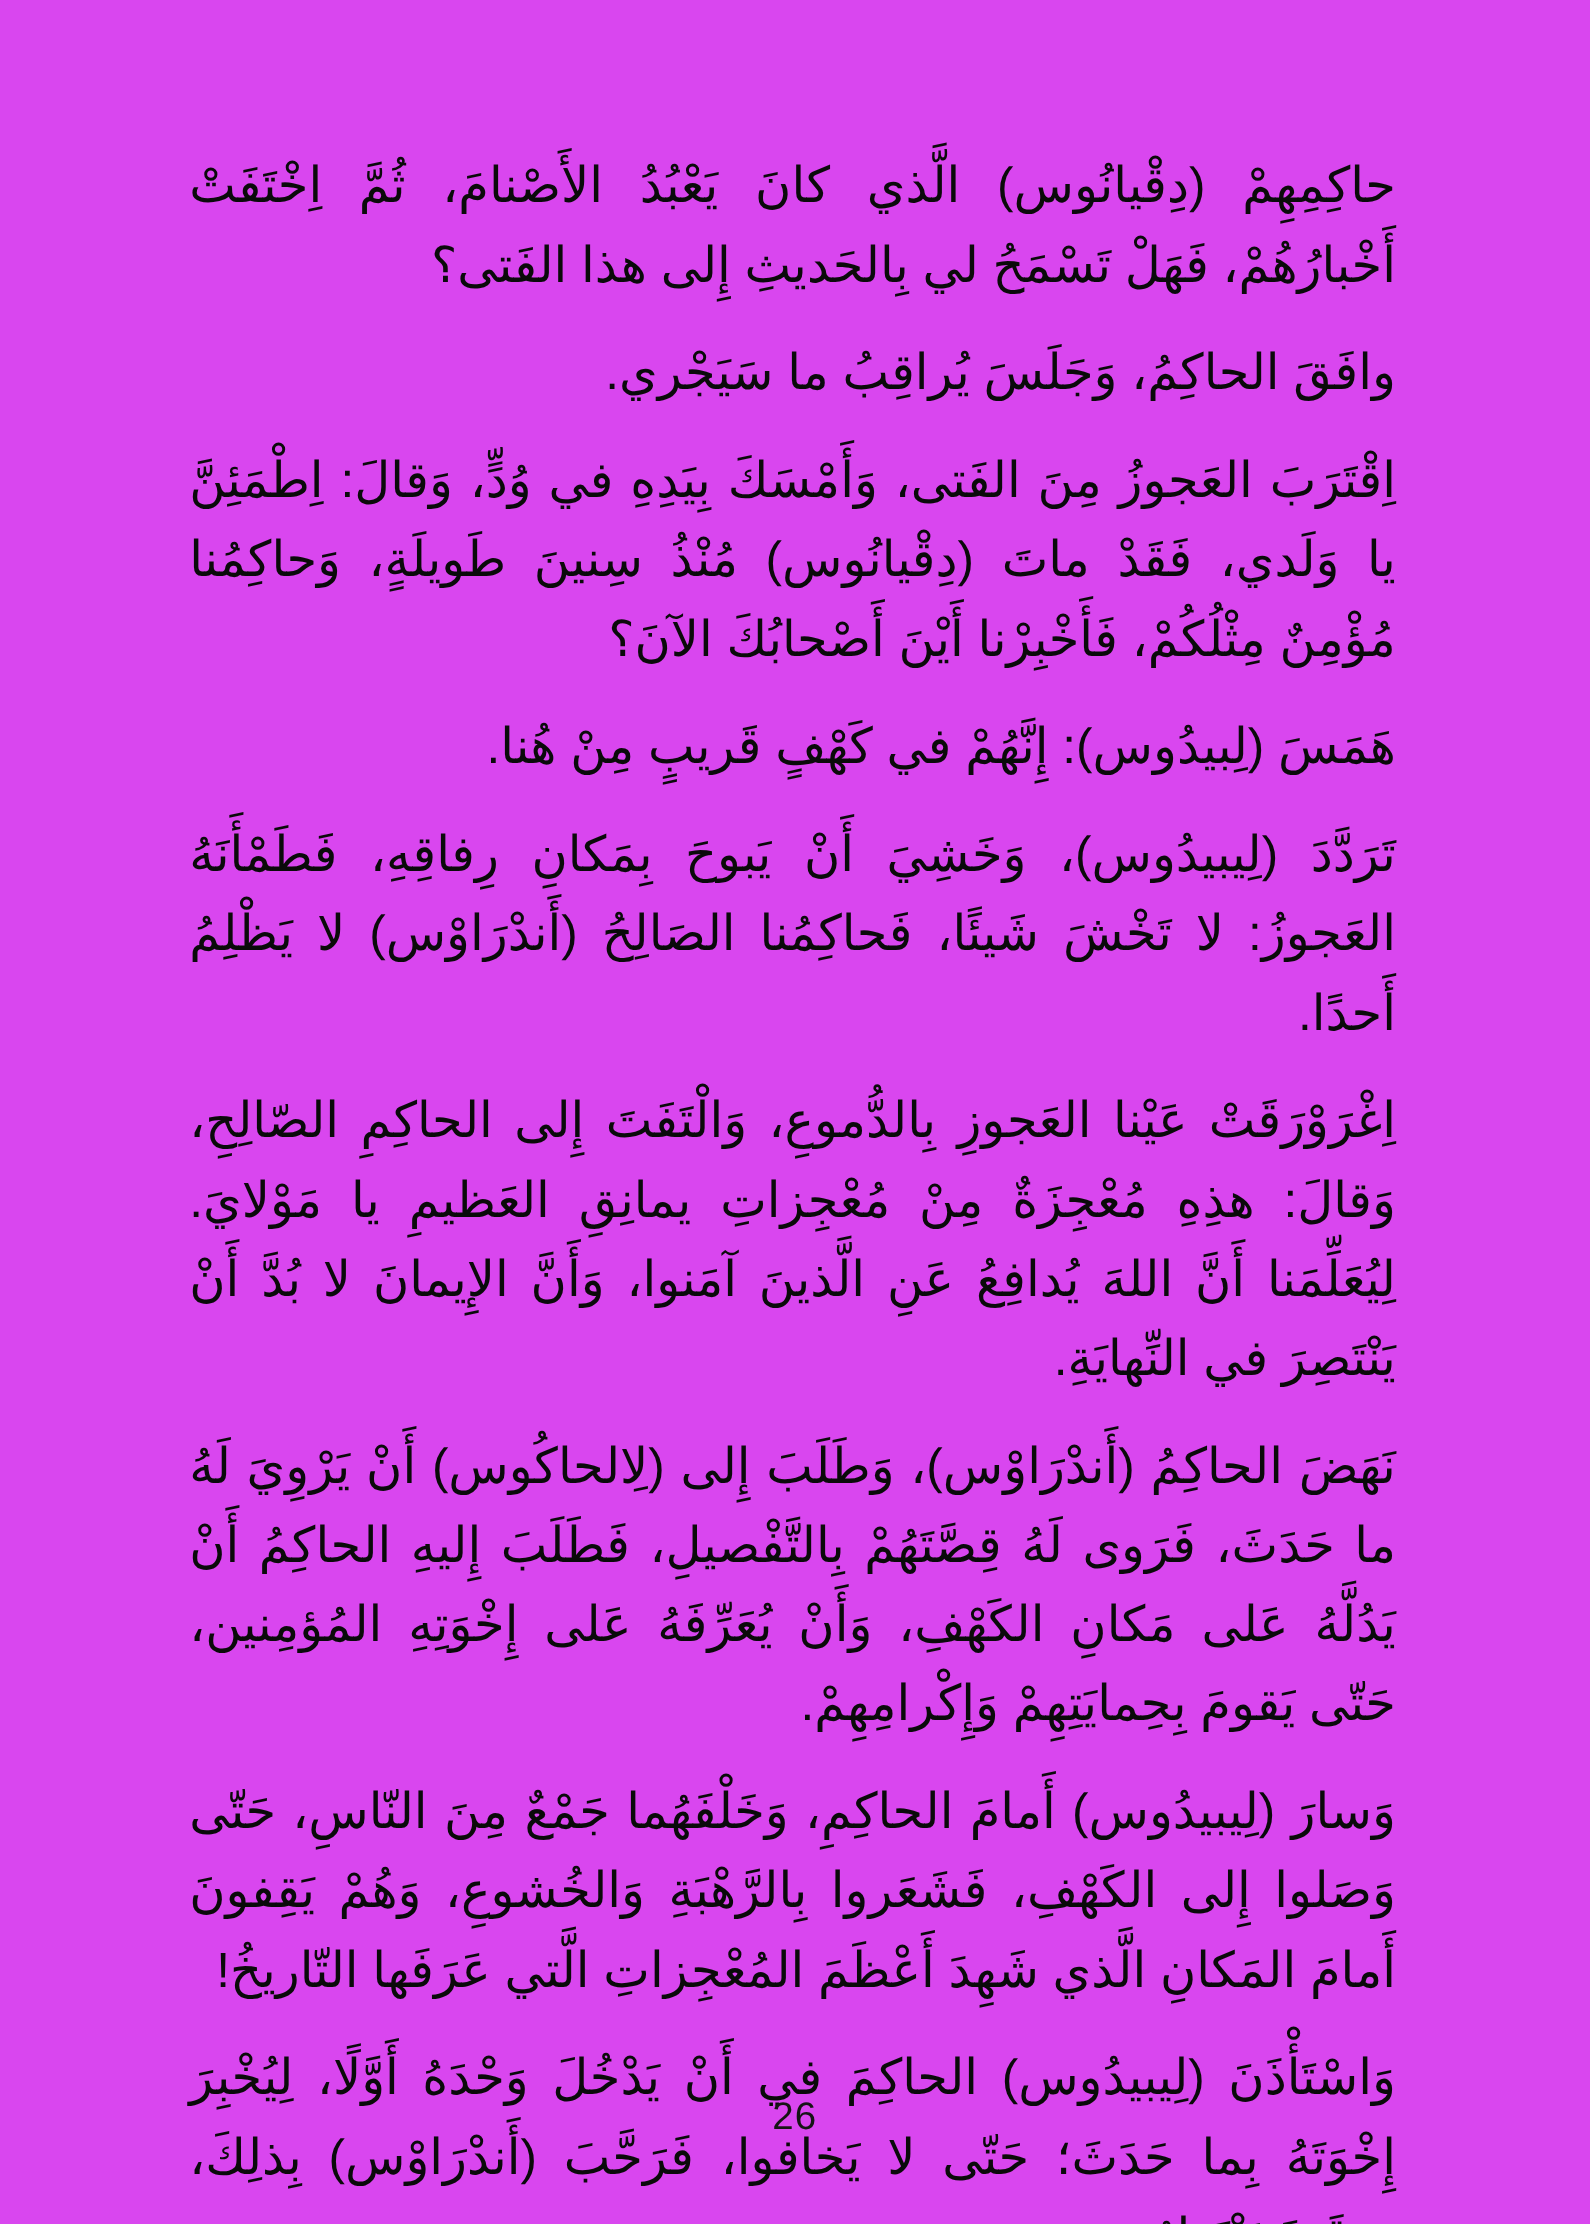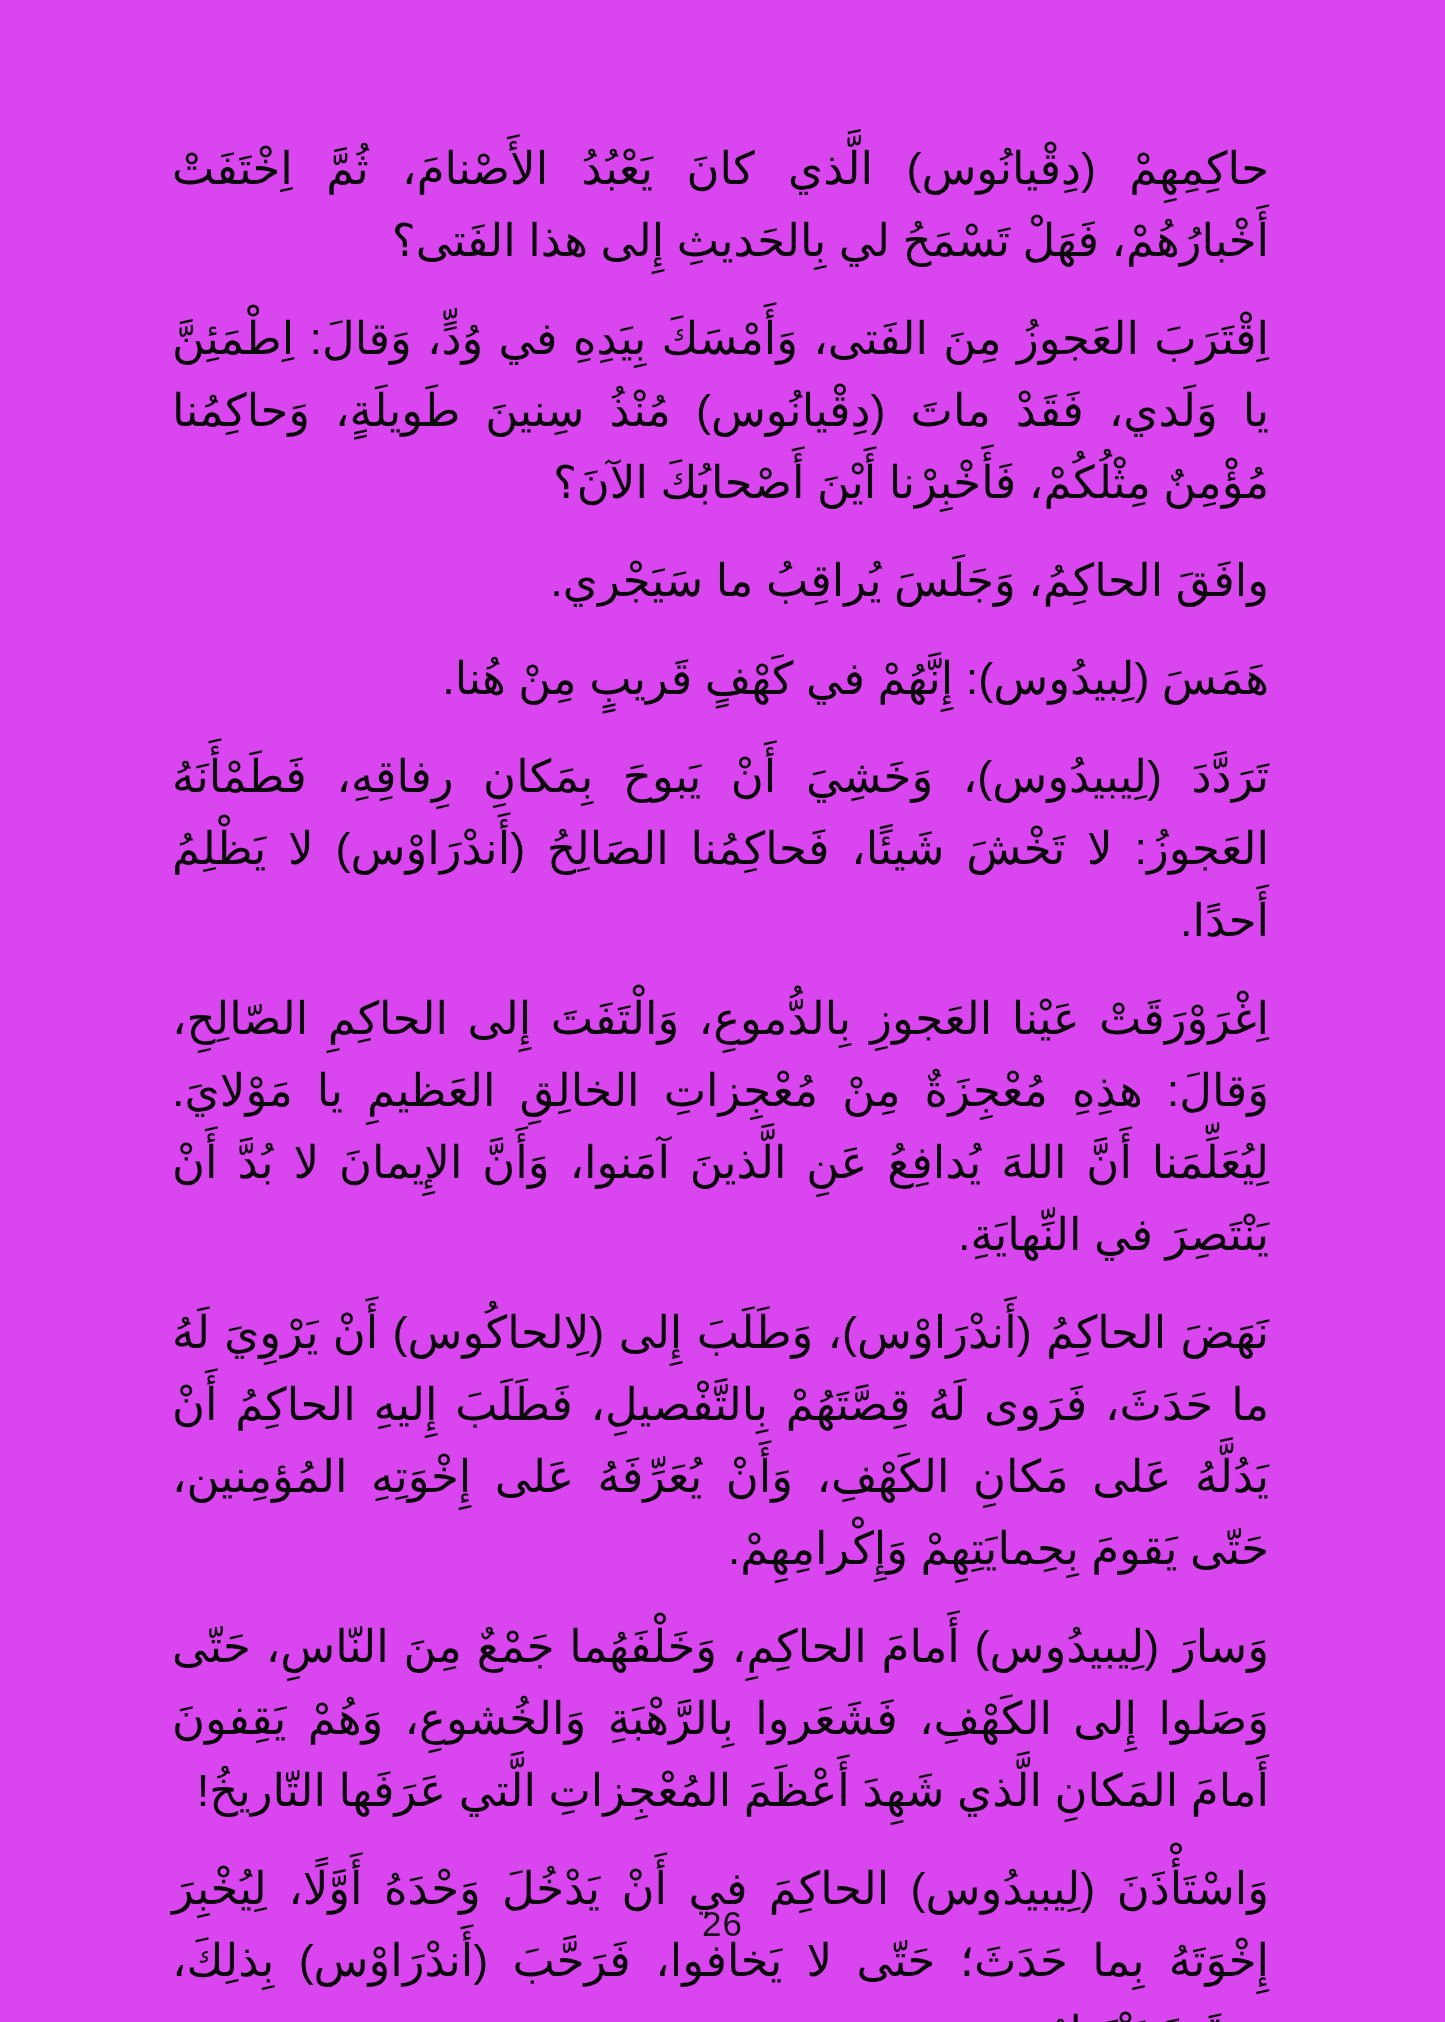--- a/index.html
+++ b/index.html
@@ -48,25 +48,25 @@
     letter-spacing: 1px;
   }
 </style>
 </head>
 <body>
 
 <div class="book-page">
 
   <main class="text-block">
     <p>حاكِمِهِمْ (دِقْيانُوس) الَّذي كانَ يَعْبُدُ الأَصْنامَ، ثُمَّ اِخْتَفَتْ أَخْبارُهُمْ، فَهَلْ تَسْمَحُ لي بِالحَديثِ إِلى هذا الفَتى؟</p>
+    <p>وافَقَ الحاكِمُ، وَجَلَسَ يُراقِبُ ما سَيَجْري.</p>
     <p>اِقْتَرَبَ العَجوزُ مِنَ الفَتى، وَأَمْسَكَ بِيَدِهِ في وُدٍّ، وَقالَ: اِطْمَئِنَّ يا وَلَدي، فَقَدْ ماتَ (دِقْيانُوس) مُنْذُ سِنينَ طَويلَةٍ، وَحاكِمُنا مُؤْمِنٌ مِثْلُكُمْ، فَأَخْبِرْنا أَيْنَ أَصْحابُكَ الآنَ؟</p>
-    <p>وافَقَ الحاكِمُ، وَجَلَسَ يُراقِبُ ما سَيَجْري.</p>
     <p>هَمَسَ (لِبيدُوس): إِنَّهُمْ في كَهْفٍ قَريبٍ مِنْ هُنا.</p>
     <p>تَرَدَّدَ (لِيبيدُوس)، وَخَشِيَ أَنْ يَبوحَ بِمَكانِ رِفاقِهِ، فَطَمْأَنَهُ العَجوزُ: لا تَخْشَ شَيئًا، فَحاكِمُنا الصَالِحُ (أَندْرَاوْس) لا يَظْلِمُ أَحدًا.</p>
-    <p>اِغْرَوْرَقَتْ عَيْنا العَجوزِ بِالدُّموعِ، وَالْتَفَتَ إِلى الحاكِمِ الصّالِحِ، وَقالَ: هذِهِ مُعْجِزَةٌ مِنْ مُعْجِزاتِ الخالِقِ العَظيمِ يا مَوْلايَ. لِيُعَلِّمَنا أَنَّ اللهَ يُدافِعُ عَنِ الَّذينَ آمَنوا، وَأَنَّ الإِيمانَ لا بُدَّ أَنْ يَنْتَصِرَ في النِّهايَةِ.</p>
+    <p>اِغْرَوْرَقَتْ عَيْنا العَجوزِ بِالدُّموعِ، وَالْتَفَتَ إِلى الحاكِمِ الصّالِحِ، وَقالَ: هذِهِ مُعْجِزَةٌ مِنْ مُعْجِزاتِ يمانِقِ العَظيمِ يا مَوْلايَ. لِيُعَلِّمَنا أَنَّ اللهَ يُدافِعُ عَنِ الَّذينَ آمَنوا، وَأَنَّ الإِيمانَ لا بُدَّ أَنْ يَنْتَصِرَ في النِّهايَةِ.</p>
     <p>نَهَضَ الحاكِمُ (أَندْرَاوْس)، وَطَلَبَ إِلى (لِالحاكُوس) أَنْ يَرْوِيَ لَهُ ما حَدَثَ، فَرَوى لَهُ قِصَّتَهُمْ بِالتَّفْصيلِ، فَطَلَبَ إِليهِ الحاكِمُ أَنْ يَدُلَّهُ عَلى مَكانِ الكَهْفِ، وَأَنْ يُعَرِّفَهُ عَلى إِخْوَتِهِ المُؤمِنين، حَتّى يَقومَ بِحِمايَتِهِمْ وَإِكْرامِهِمْ.</p>
     <p>وَسارَ (لِيبيدُوس) أَمامَ الحاكِمِ، وَخَلْفَهُما جَمْعٌ مِنَ النّاسِ، حَتّى وَصَلوا إِلى الكَهْفِ، فَشَعَروا بِالرَّهْبَةِ وَالخُشوعِ، وَهُمْ يَقِفونَ أَمامَ المَكانِ الَّذي شَهِدَ أَعْظَمَ المُعْجِزاتِ الَّتي عَرَفَها التّاريخُ!</p>
     <p>وَاسْتَأْذَنَ (لِيبيدُوس) الحاكِمَ في أَنْ يَدْخُلَ وَحْدَهُ أَوَّلًا، لِيُخْبِرَ إِخْوَتَهُ بِما حَدَثَ؛ حَتّى لا يَخافوا، فَرَحَّبَ (أَندْرَاوْس) بِذلِكَ، وَوَقَفَ يَنْتَظِرُ،</p>
   </main>
 
   <footer class="page-number">26</footer>
 
 </div>
 
 </body></html>

